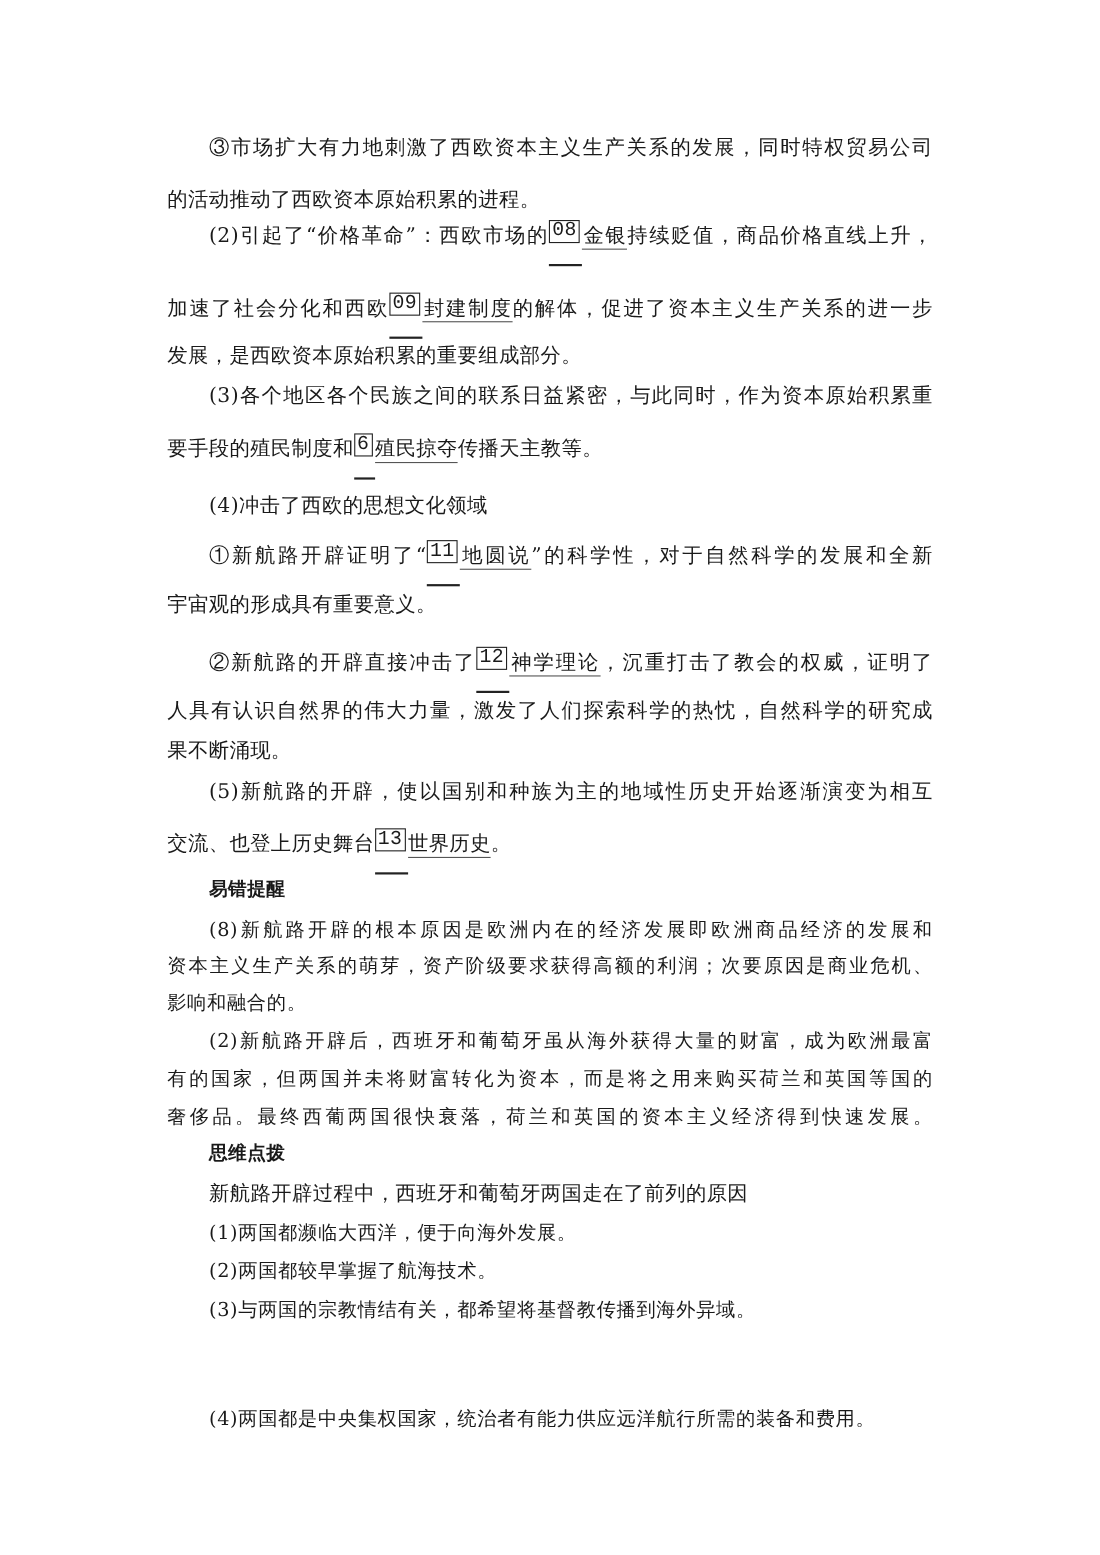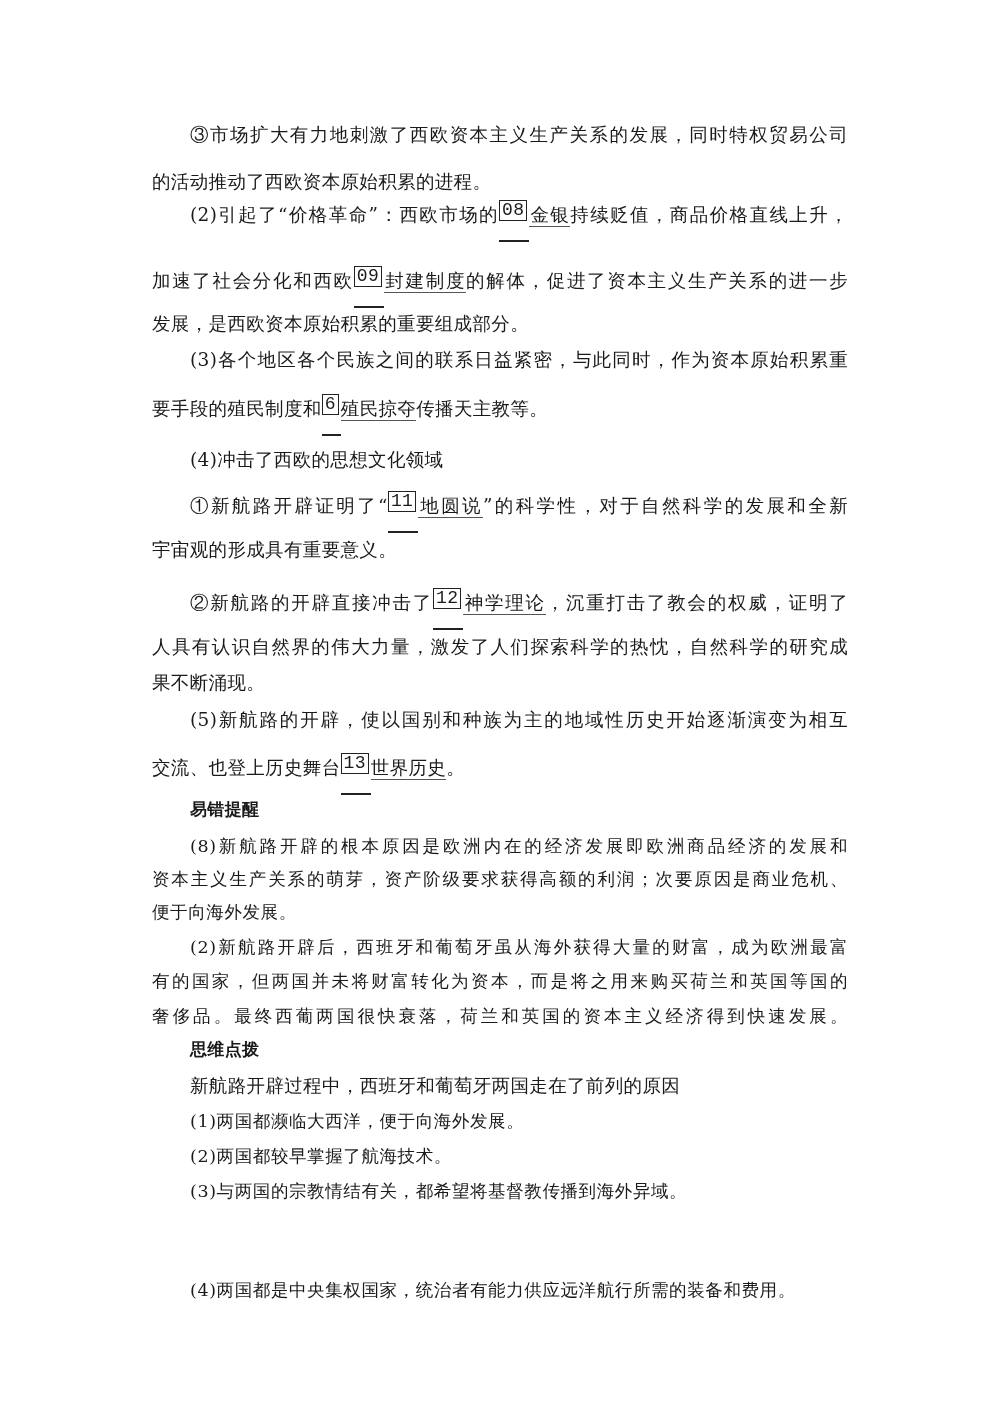--- a/index.html
+++ b/index.html
@@ -41,21 +41,21 @@
   <div class="line ind just" style="top:590px"><span>②新航路的开辟直接冲击了</span><span class="blank"><span class="inner"><span class="box">12</span></span></span><span class="ans">神学理论</span><span>，沉重打击了教会的权威，证明了</span></div>
   <div class="line just" style="top:634px"><span>人具有认识自然界的伟大力量，激发了人们探索科学的热忱，自然科学的研究成</span></div>
   <div class="line" style="top:670px"><span>果不断涌现。</span></div>
 
   <div class="line ind just" style="top:707px"><span>(5)新航路的开辟，使以国别和种族为主的地域性历史开始逐渐演变为相互</span></div>
   <div class="line" style="top:755px"><span>交流、也登上历史舞台</span><span class="blank"><span class="inner"><span class="box">13</span></span></span><span class="ans">世界历史</span><span>。</span></div>
 
   <div class="line ind heading" style="top:798px">易错提醒</div>
   <div class="line ind just sm" style="top:833px"><span>(8)新航路开辟的根本原因是欧洲内在的经济发展即欧洲商品经济的发展和</span></div>
   <div class="line just sm" style="top:866px"><span>资本主义生产关系的萌芽，资产阶级要求获得高额的利润；次要原因是商业危机、</span></div>
-  <div class="line sm" style="top:899px"><span>便于向海外发展。</span></div>
+  <div class="line sm" style="top:899px"><span>影响和融合的。</span></div>
   <div class="line ind just sm" style="top:934px"><span>(2)新航路开辟后，西班牙和葡萄牙虽从海外获得大量的财富，成为欧洲最富</span></div>
   <div class="line just sm" style="top:968px"><span>有的国家，但两国并未将财富转化为资本，而是将之用来购买荷兰和英国等国的</span></div>
   <div class="line just sm" style="top:1003px"><span>奢侈品。最终西葡两国很快衰落，荷兰和英国的资本主义经济得到快速发展。</span></div>
 
   <div class="line ind heading" style="top:1038px">思维点拨</div>
   <div class="line ind" style="top:1073px">新航路开辟过程中，西班牙和葡萄牙两国走在了前列的原因</div>
   <div class="line ind sm" style="top:1108px">(1)两国都濒临大西洋，便于向海外发展。</div>
   <div class="line ind sm" style="top:1143px">(2)两国都较早掌握了航海技术。</div>
   <div class="line ind sm" style="top:1178px">(3)与两国的宗教情结有关，都希望将基督教传播到海外异域。</div>
   <div class="line ind sm" style="top:1277px">(4)两国都是中央集权国家，统治者有能力供应远洋航行所需的装备和费用。</div>

